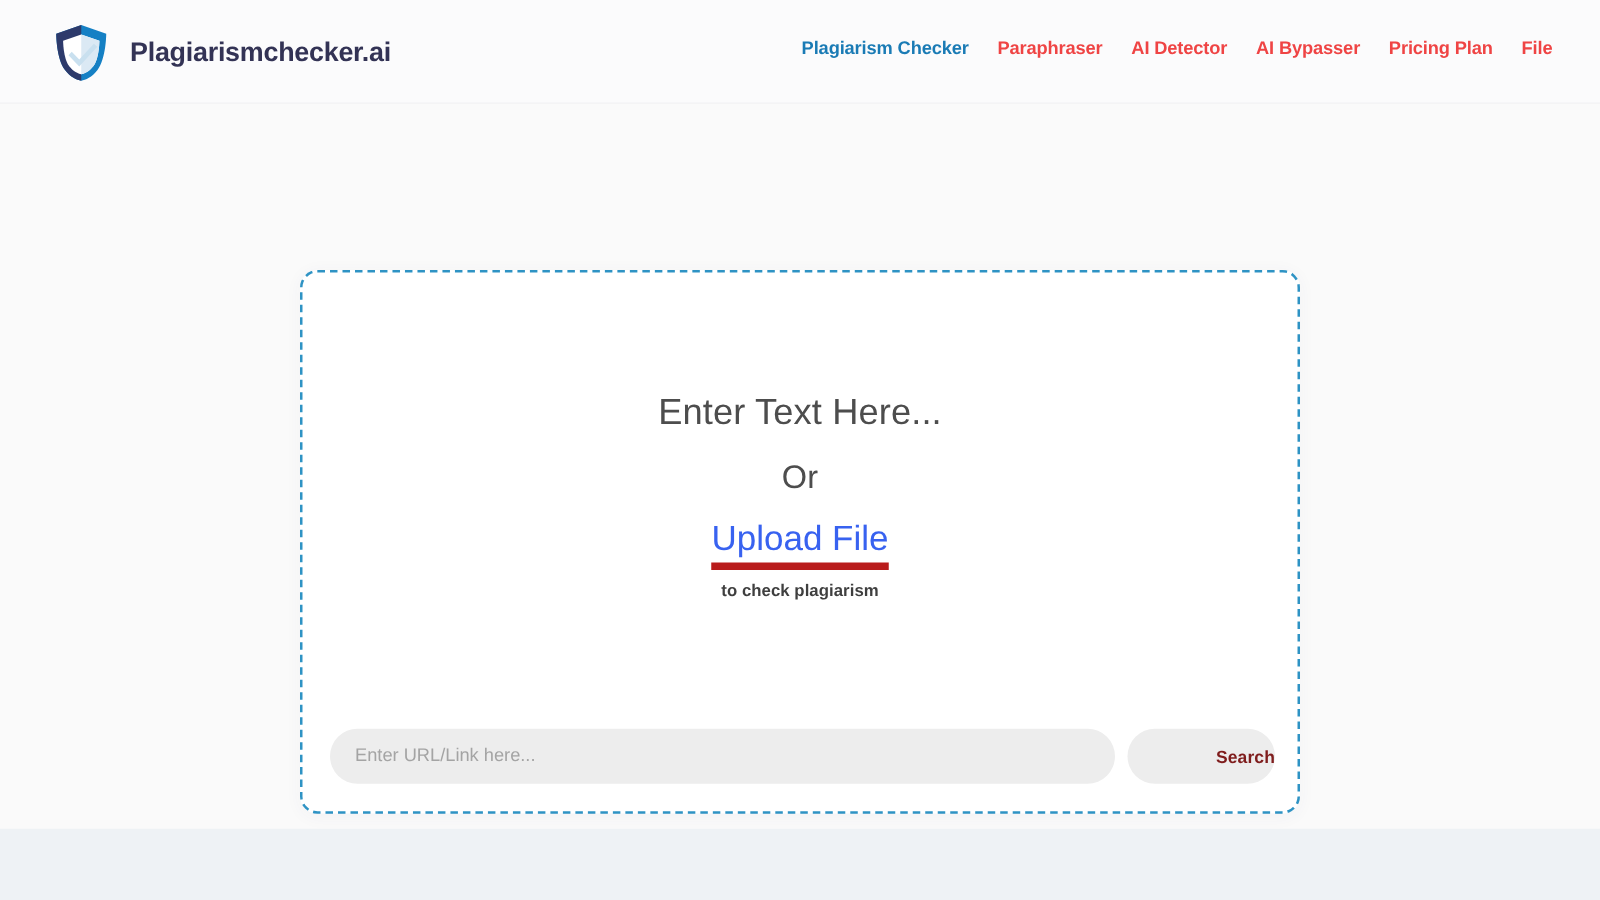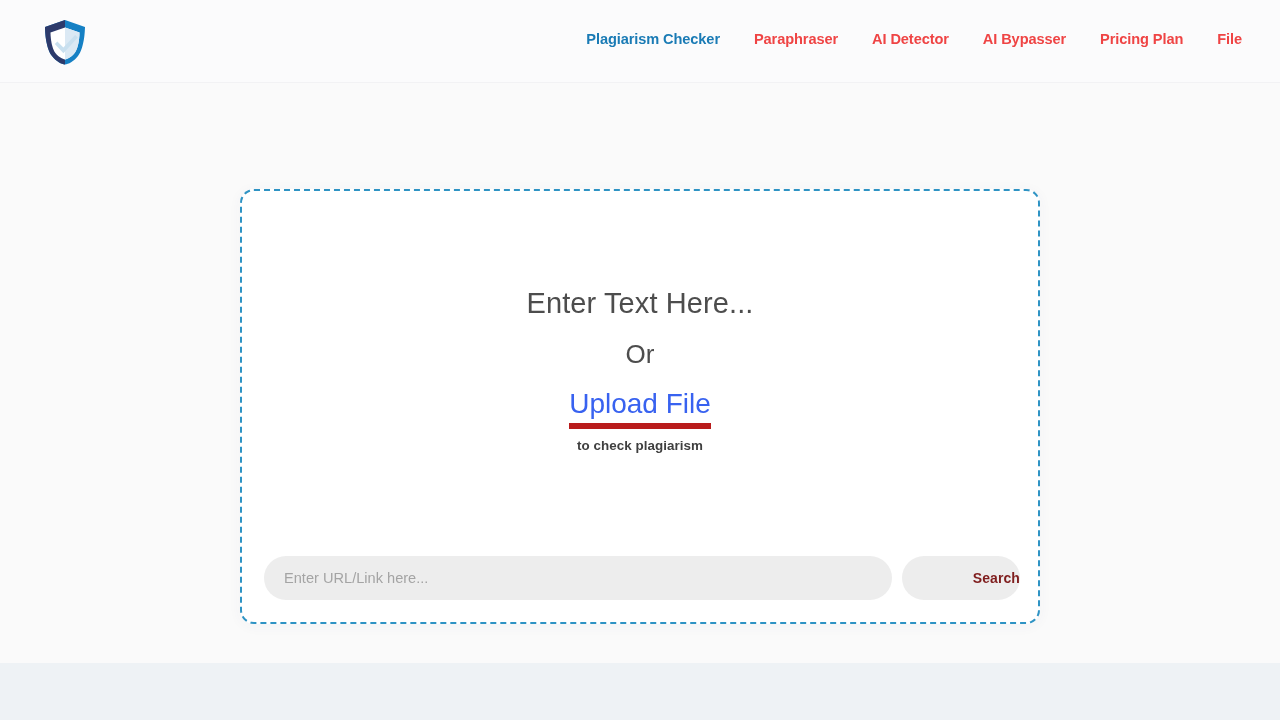--- a/index.html
+++ b/index.html
@@ -64,21 +64,21 @@
     white-space: nowrap;
   }
 
   
   .nav {
     position: absolute;
     right: 38px;
     top: 31px;
     display: flex;
     align-items: center;
-    gap: 15px;
+    gap: 4px;
     list-style: none;
   }
 
   .nav-item {
     font-size: 14.6px;
     font-weight: 700;
     color: #ef4444;
     white-space: nowrap;
     cursor: pointer;
     text-decoration: none;
@@ -94,21 +94,21 @@
     position: absolute;
     top: 83px; left: 0;
     width: 1280px;
     height: 580px;
     background: #fafafa;
   }
 
   .checker-card {
     position: absolute;
     left: 240px;
-    top: 106px;           
+    top: 133px;           
     width: 800px;
     height: 435px;
     background: #ffffff;
     border: 2px dashed #2e93c4;
     border-radius: 14px;
     box-shadow: 0 2px 14px rgba(60,80,110,0.045);
   }
 
   .card-body {
     position: absolute;
@@ -226,20 +226,21 @@
 
         <path d="M25 3 L45 10 C45 10 45 30 38 39 C33.5 44.8 28.5 47 25 47.6 C21.5 47 16.5 44.8 12 39 C5 30 5 10 5 10 Z" fill="#1580c4"></path>
 
         <path d="M25 3 L5 10 C5 10 5 30 12 39 C16.5 44.8 21.5 47 25 47.6 L25 3 Z" fill="#2d3a6b"></path>
 
         <path d="M25 10.5 L39.5 15.5 C39.5 15.5 39.5 29.5 34.6 36 C31.3 40.2 27.6 41.9 25 42.4 C22.4 41.9 18.7 40.2 15.4 36 C10.5 29.5 10.5 15.5 10.5 15.5 Z" fill="#ffffff"></path>
         <path d="M25 10.5 L39.5 15.5 C39.5 15.5 39.5 29.5 34.6 36 C31.3 40.2 27.6 41.9 25 42.4 Z" fill="#dbe9f4"></path>
 
         <path d="M17.4 24.4 L23.4 30.6 L35.1 17.9 L37.8 20.4 L23.4 36.2 L14.8 27.1 Z" fill="#c9e0ef"></path>
       </svg>
+      <span class="brand-name">Plagiarismchecker.ai</span>
     </a>
 
     <nav class="nav">
       <a class="nav-item active" href="#">Plagiarism Checker</a>
       <a class="nav-item" href="#">Paraphraser</a>
       <a class="nav-item" href="#">AI Detector</a>
       <a class="nav-item" href="#">AI Bypasser</a>
       <a class="nav-item" href="#">Pricing Plan</a>
       <a class="nav-item" href="#">File</a>
     </nav>

